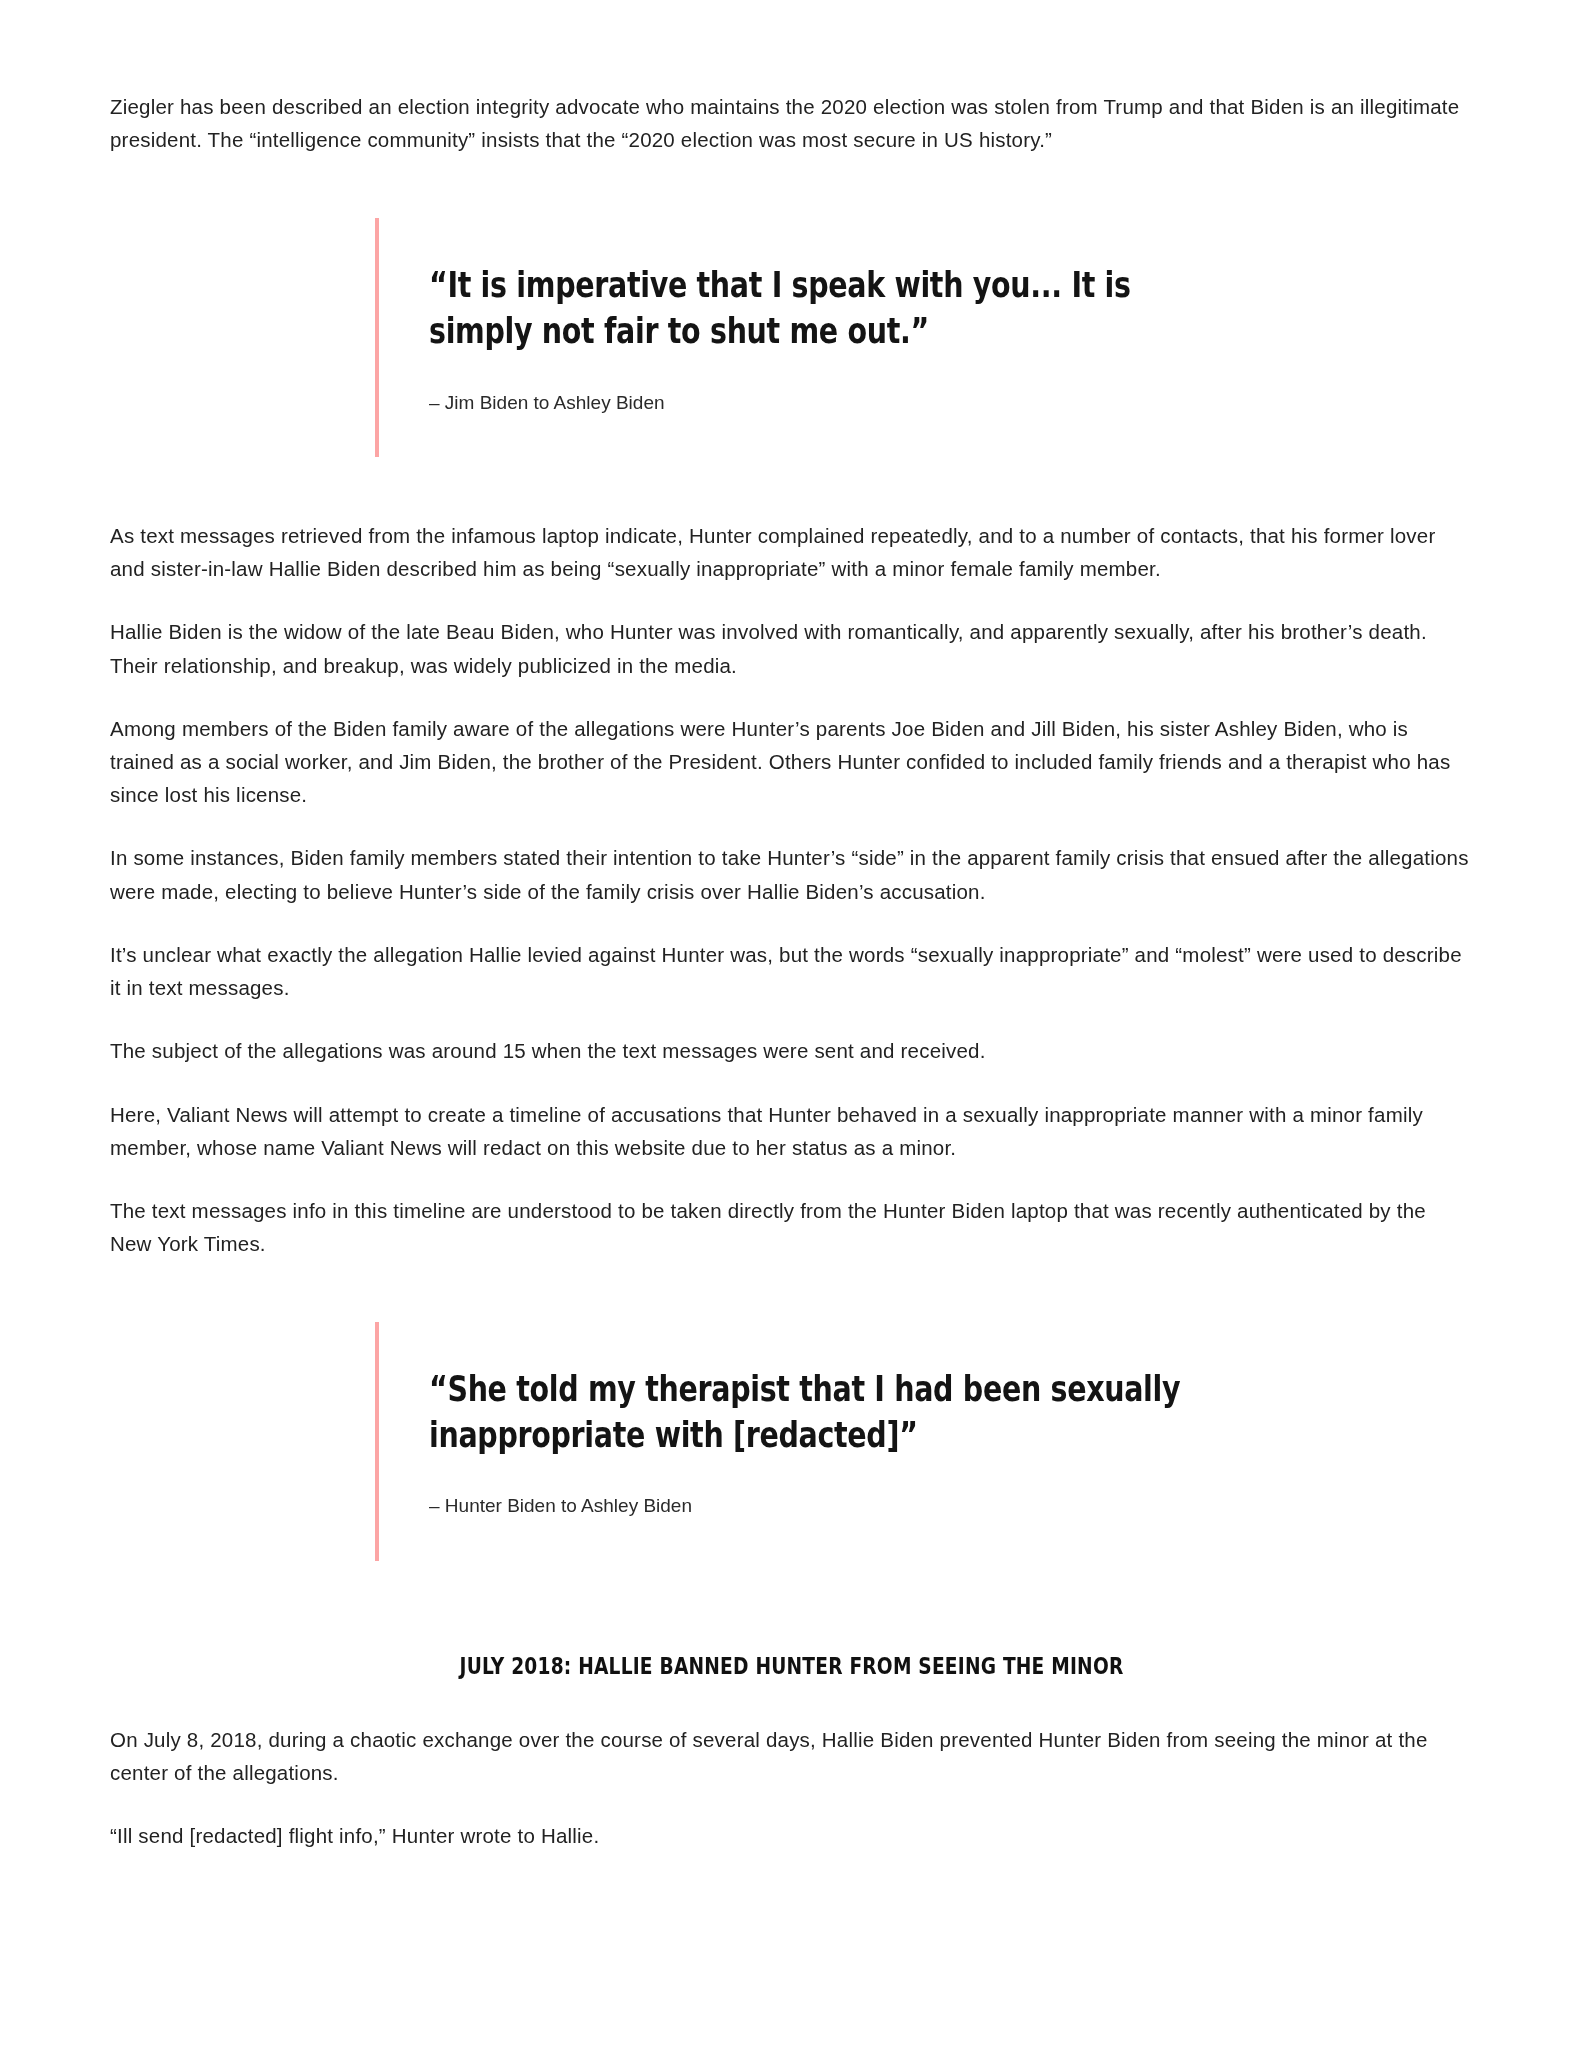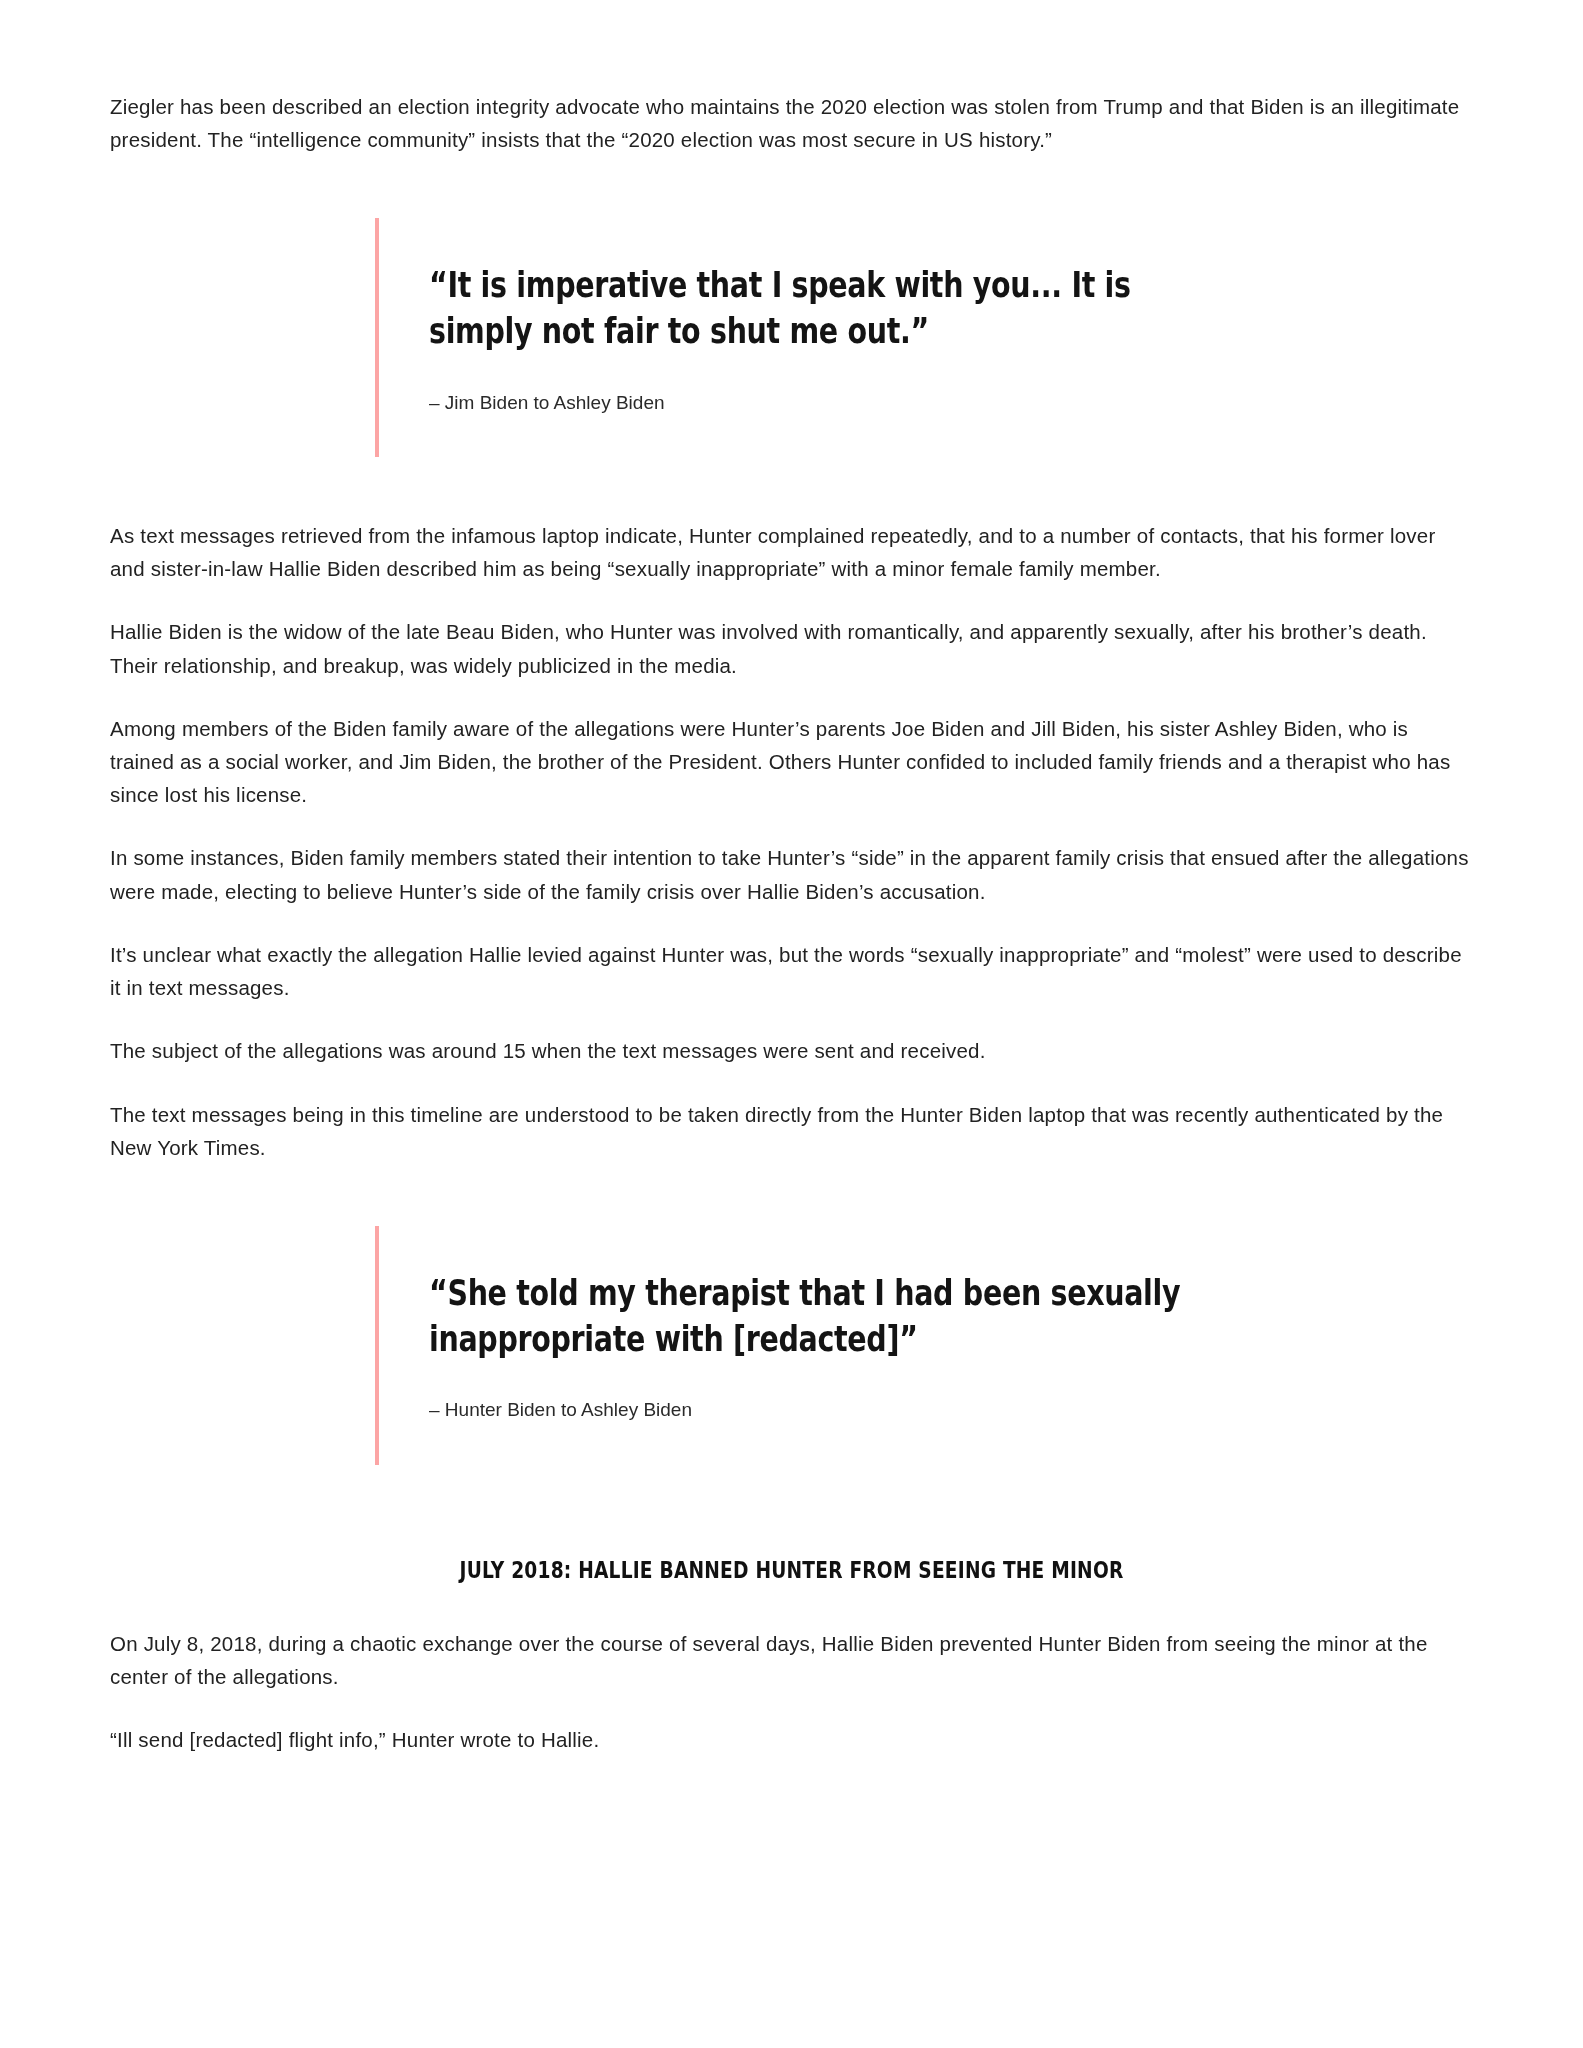--- a/index.html
+++ b/index.html
@@ -76,21 +76,22 @@
         <div class="quote-text">“It is imperative that I speak with you... It is
 simply not fair to shut me out.”</div>
         <div class="quote-cite">– Jim Biden to Ashley Biden</div>
       </blockquote>
       <p class="body-text">As text messages retrieved from the infamous laptop indicate, Hunter complained repeatedly, and to a number of contacts, that his former lover and sister-in-law Hallie Biden described him as being “sexually inappropriate” with a minor female family member.</p>
       <p class="body-text">Hallie Biden is the widow of the late Beau Biden, who Hunter was involved with romantically, and apparently sexually, after his brother’s death. Their relationship, and breakup, was widely publicized in the media.</p>
       <p class="body-text">Among members of the Biden family aware of the allegations were Hunter’s parents Joe Biden and Jill Biden, his sister Ashley Biden, who is trained as a social worker, and Jim Biden, the brother of the President. Others Hunter confided to included family friends and a therapist who has since lost his license.</p>
       <p class="body-text">In some instances, Biden family members stated their intention to take Hunter’s “side” in the apparent family crisis that ensued after the allegations were made, electing to believe Hunter’s side of the family crisis over Hallie Biden’s accusation.</p>
       <p class="body-text">It’s unclear what exactly the allegation Hallie levied against Hunter was, but the words “sexually inappropriate” and “molest” were used to describe it in text messages.</p>
       <p class="body-text">The subject of the allegations was around 15 when the text messages were sent and received.</p>
-      <p class="body-text">The text messages being in this timeline are understood to be taken directly from the Hunter Biden laptop that was recently authenticated by the New York Times.</p>
+      <p class="body-text">Here, Valiant News will attempt to create a timeline of accusations that Hunter behaved in a sexually inappropriate manner with a minor family member, whose name Valiant News will redact on this website due to her status as a minor.</p>
+      <p class="body-text">The text messages info in this timeline are understood to be taken directly from the Hunter Biden laptop that was recently authenticated by the New York Times.</p>
       <blockquote class="blockquote">
         <div class="quote-text">“She told my therapist that I had been sexually
 inappropriate with [redacted]”</div>
         <div class="quote-cite">– Hunter Biden to Ashley Biden</div>
       </blockquote>
       <h2 class="section-heading">JULY 2018: HALLIE BANNED HUNTER FROM SEEING THE MINOR</h2>
       <p class="body-text">On July 8, 2018, during a chaotic exchange over the course of several days, Hallie Biden prevented Hunter Biden from seeing the minor at the center of the allegations.</p>
       <p class="body-text">“Ill send [redacted] flight info,” Hunter wrote to Hallie.</p>
     </div>
 </div>

